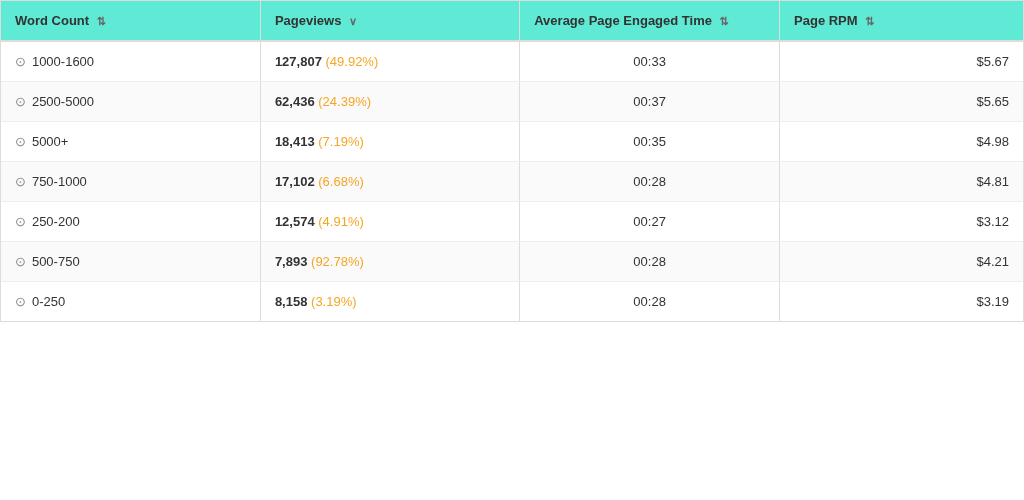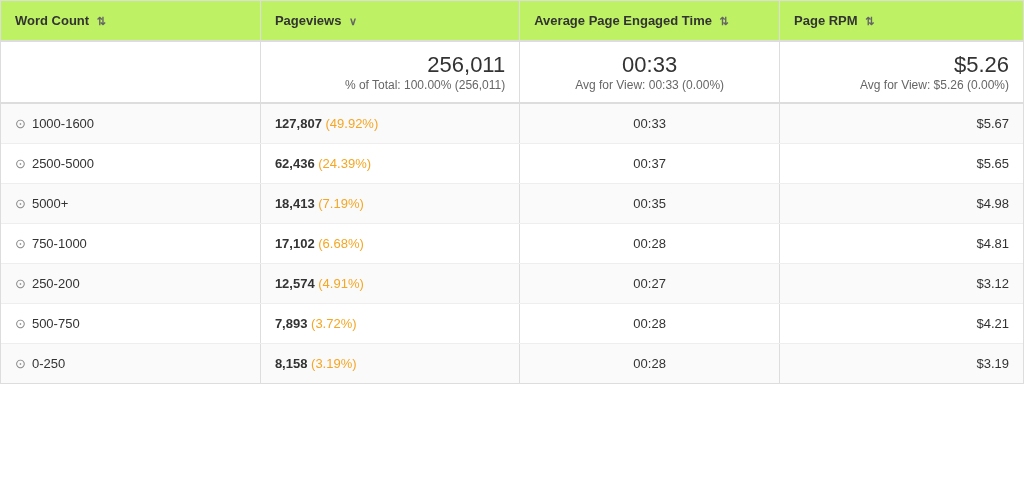--- a/index.html
+++ b/index.html
@@ -12,21 +12,21 @@
     .table-container {
       width: 1024px;
       border: 1px solid #ddd;
       overflow: hidden;
     }
     table {
       width: 100%;
       border-collapse: collapse;
     }
     thead tr {
-      background: #bef264;
+      background: #5eead4;
       border-bottom: 2px solid #ddd;
       padding-left: 36px;
     }
     thead th {
       padding: 12px 14px;
       text-align: left;
       font-weight: bold;
       font-size: 13px;
       color: #333;
       border-right: 1px solid #ddd;
@@ -151,35 +151,20 @@
           <span>Average Page Engaged Time</span>
           <span class="sort-icon">⇅</span>
         </th>
         <th class="col-rpm">
           <span>Page RPM</span>
           <span class="sort-icon">⇅</span>
         </th>
       </tr>
     </thead>
     <tbody id="table-body">
-      <tr class="summary-row">
-        <td class="col-wordcount"></td>
-        <td class="col-pageviews">
-          <span class="summary-main">256,011</span>
-          <span class="summary-sub">% of Total: 100.00% (256,011)</span>
-        </td>
-        <td class="col-time">
-          <span class="summary-time">00:33</span>
-          <span class="summary-time-sub">Avg for View: 00:33 (0.00%)</span>
-        </td>
-        <td class="col-rpm">
-          <span class="summary-rpm">$5.26</span>
-          <span class="summary-rpm-sub">Avg for View: $5.26 (0.00%)</span>
-        </td>
-      </tr>
     <tr class="data-row">
           <td class="col-wordcount">
             <div class="word-count-cell">
               <span class="clock-icon">⊙</span>
               <span>1000-1600</span>
             </div>
           </td>
           <td class="col-pageviews pageviews-cell"><span class="pageviews-bold">127,807</span> <span class="pageviews-pct">(49.92%)</span></td>
           <td class="col-time time-cell">00:33</td>
           <td class="col-rpm rpm-cell">$5.67</td>
@@ -228,21 +213,21 @@
           <td class="col-time time-cell">00:27</td>
           <td class="col-rpm rpm-cell">$3.12</td>
         </tr>
         <tr class="data-row">
           <td class="col-wordcount">
             <div class="word-count-cell">
               <span class="clock-icon">⊙</span>
               <span>500-750</span>
             </div>
           </td>
-          <td class="col-pageviews pageviews-cell"><span class="pageviews-bold">7,893</span> <span class="pageviews-pct">(3.72%)</span></td>
+          <td class="col-pageviews pageviews-cell"><span class="pageviews-bold">7,893</span> <span class="pageviews-pct">(92.78%)</span></td>
           <td class="col-time time-cell">00:28</td>
           <td class="col-rpm rpm-cell">$4.21</td>
         </tr>
         <tr class="data-row">
           <td class="col-wordcount">
             <div class="word-count-cell">
               <span class="clock-icon">⊙</span>
               <span>0-250</span>
             </div>
           </td>

